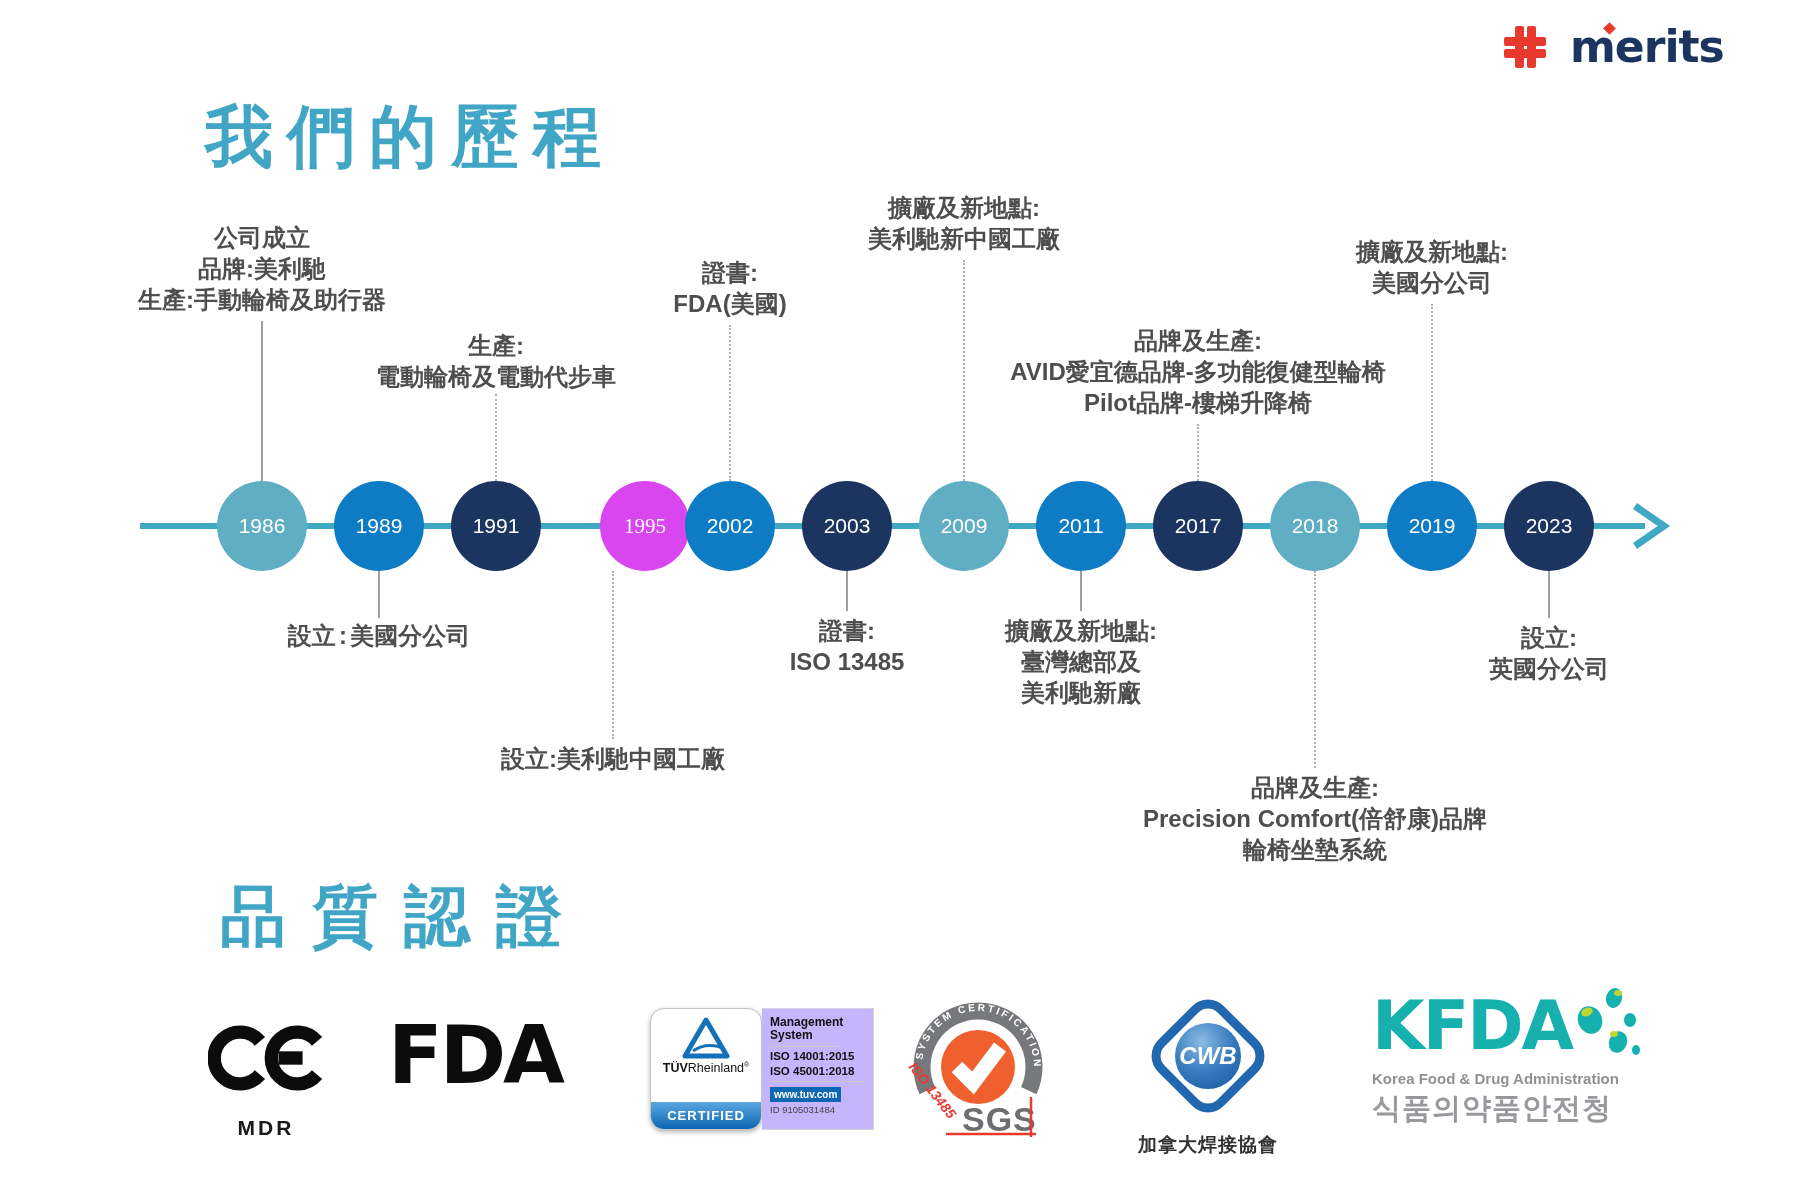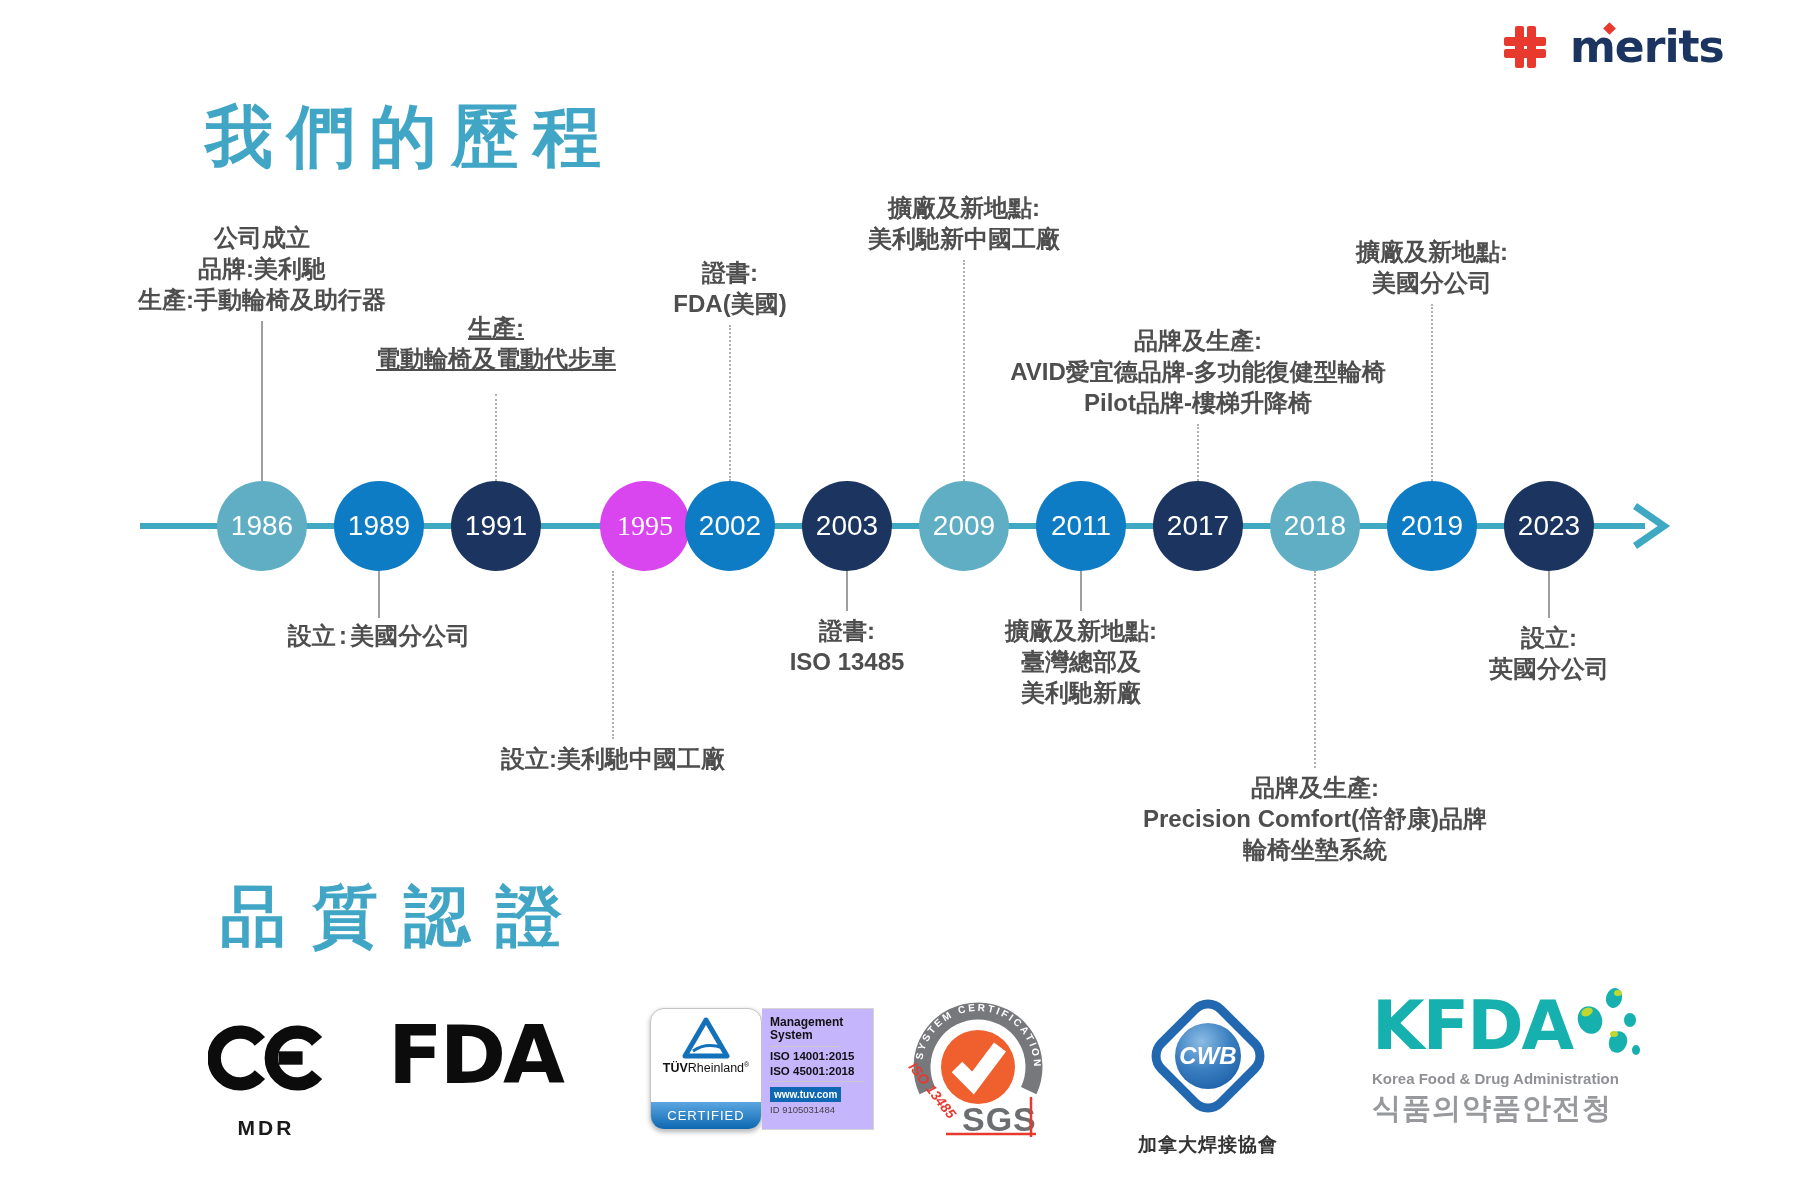--- a/index.html
+++ b/index.html
@@ -11,38 +11,38 @@
   #history-title{left:205px;top:92px;font-size:68px;letter-spacing:14px;}
   #cert-title{left:220px;top:872px;font-size:66px;letter-spacing:26px;}
   
   #brand{position:absolute;left:1502px;top:24px;display:flex;align-items:center;gap:22px;}
   .brand-text{font-size:44px;font-weight:800;color:#1B3560;letter-spacing:-1px;line-height:1;
               font-family:"DejaVu Sans","Liberation Sans",sans-serif;position:relative;}
   .brand-dot{position:absolute;width:9px;height:9px;background:#E8392F;left:103px;top:0px;transform:rotate(45deg);}
   
   #timeline-line{position:absolute;left:140px;top:523px;width:1505px;height:6px;background:#3FA9C4;}
   .year-circle{position:absolute;width:90px;height:90px;border-radius:50%;display:flex;
-               align-items:center;justify-content:center;color:#fff;font-size:28px;font-weight:500;}
+               align-items:center;justify-content:center;color:#fff;font-size:21px;font-weight:500;}
   .event-label{position:absolute;text-align:center;color:#4E4E4E;font-size:24px;line-height:31px;font-weight:600;}
   .connector{position:absolute;width:0;}
   .connector.solid{border-left:2px solid #9F9F9F;}
   .connector.dotted{border-left:2px dotted #B0B0B0;}
   
   #cert-ce{left:206px;top:1012px;width:120px;text-align:center;}
   .ce-caption{margin-top:8px;font-size:21px;font-weight:bold;color:#1A1A1A;letter-spacing:3px;}
   #cert-fda{left:388px;top:1016px;font-size:80px;font-weight:900;color:#0C0C0C;letter-spacing:-3px;
             font-family:"DejaVu Sans","Liberation Sans",sans-serif;line-height:1;}
   #cert-tuv{left:650px;top:1008px;display:flex;align-items:stretch;}
   .tuv-badge{width:112px;height:122px;background:#fff;border:1px solid #C4C4C4;border-radius:14px;
              box-shadow:0 2px 5px rgba(0,0,0,.3);display:flex;flex-direction:column;align-items:center;overflow:hidden;box-sizing:border-box;}
   .tuv-brand{font-size:12.5px;color:#111;margin-top:1px;white-space:nowrap;}
   .tuv-brand b{font-weight:bold;}
   .tuv-brand sup{font-size:7px;}
   .tuv-bar{margin-top:auto;width:100%;height:27px;background:linear-gradient(#5AA7E0,#0E67B2);
-           color:#fff;font-weight:normal;font-size:13px;display:flex;align-items:center;justify-content:center;letter-spacing:1px;}
+           color:#fff;font-weight:bold;font-size:13px;display:flex;align-items:center;justify-content:center;letter-spacing:1px;}
   .tuv-panel{width:112px;height:122px;background:#c4b5fd;border:1px solid #D5D5D5;border-left:none;
              font-size:11.5px;padding:7px 8px;box-sizing:border-box;color:#111;}
   .tuv-mgmt{font-weight:bold;font-size:12px;line-height:13px;border-bottom:1px solid #C9C9C9;padding-bottom:4px;width:70px;}
   .tuv-iso{font-weight:bold;font-size:11.5px;margin-top:3px;white-space:nowrap;}
   .tuv-iso.last{border-bottom:1px solid #C9C9C9;padding-bottom:4px;}
   .tuv-www{margin-top:5px;background:#0E67B2;color:#fff;font-size:10px;font-weight:bold;padding:2px 4px;width:fit-content;}
   .tuv-id{font-size:9.5px;color:#444;margin-top:2px;}
   #cert-sgs{left:900px;top:983px;}
   #cert-cwb{left:1138px;top:993px;width:140px;text-align:center;}
   .cwb-caption{margin-top:5px;font-size:19px;color:#333;font-weight:600;letter-spacing:1px;}
@@ -90,21 +90,21 @@
         <span>1986</span>
       </div>
       <div class="connector solid" style="left: 378px; top: 571px; height: 47px;"></div>
       <div class="event-label" style="left: 129px; width: 500px; top: 622px; font-family: Liberation Mono, monospace;">
         <div>設立:美國分公司</div>
       </div>
       <div class="year-circle" style="left: 334px; top: 481px; background: rgb(14, 124, 197);">
         <span>1989</span>
       </div>
       <div class="connector dotted" style="left: 495px; top: 394px; height: 87px;"></div>
-      <div class="event-label" style="left: 246px; width: 500px; top: 312px; text-decoration: underline;">
+      <div class="event-label" style="left: 246px; width: 500px; top: 330px;">
         <div>生產:</div>
         <div>電動輪椅及電動代步車</div>
       </div>
       <div class="year-circle" style="left: 451px; top: 481px; background: rgb(27, 53, 96);">
         <span>1991</span>
       </div>
       <div class="connector dotted" style="left: 612px; top: 571px; height: 168px;"></div>
       <div class="event-label" style="left: 363px; width: 500px; top: 743px;">
         <div>設立:美利馳中國工廠</div>
       </div>

